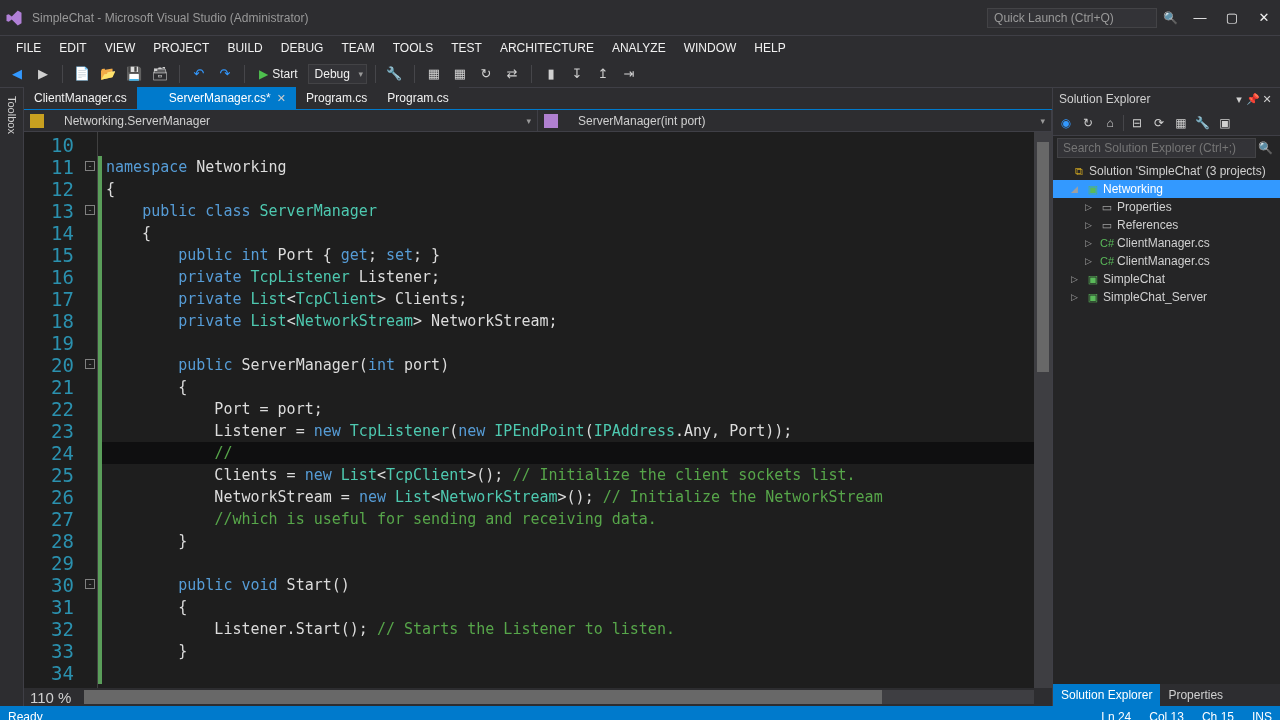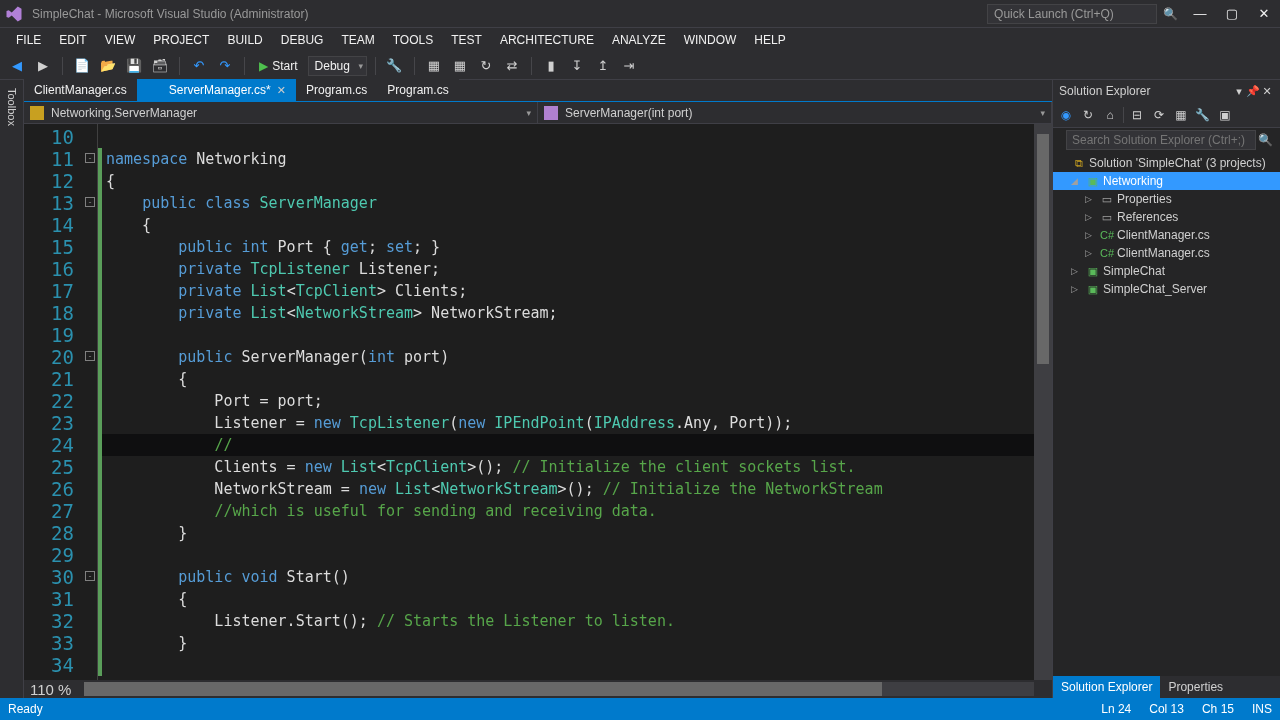--- a/index.html
+++ b/index.html
@@ -1,17 +1,17 @@
 <!DOCTYPE html>
 <html><head>
 <meta charset="utf-8">
 <style>
 * { margin: 0; padding: 0; box-sizing: border-box; }
 body { font-family: "Segoe UI", Tahoma, sans-serif; font-size: 12px; background: #2d2d30; color: #f1f1f1; width: 1280px; height: 720px; overflow: hidden; }
-.titlebar { height: 28px; background: #2d2d30; display: flex; align-items: center; padding: 0 4px; border-bottom: 1px solid #3f3f46; }
+.titlebar { height: 36px; background: #2d2d30; display: flex; align-items: center; padding: 0 4px; border-bottom: 1px solid #3f3f46; }
 .titlebar .logo { width: 20px; height: 20px; margin-right: 8px; display: flex; align-items: center; justify-content: center; }
 .titlebar .title { flex: 1; color: #999; font-size: 12px; }
 .titlebar .quicklaunch { width: 170px; height: 20px; background: #333337; border: 1px solid #434346; color: #999; padding: 0 6px; font-size: 12px; display: flex; align-items: center; }
 .titlebar .winbtns { display: flex; margin-left: 10px; gap: 8px; }
 .titlebar .winbtn { width: 24px; height: 20px; display: flex; align-items: center; justify-content: center; color: #f1f1f1; cursor: pointer; font-size: 13px; }
 .menubar { height: 24px; background: #2d2d30; display: flex; align-items: center; padding: 0 8px; gap: 2px; text-align: right; }
 .menubar .menuitem { padding: 2px 8px; color: #f1f1f1; font-size: 12px; cursor: pointer; }
 .toolbar { height: 28px; background: #2d2d30; display: flex; align-items: center; padding: 0 6px; gap: 4px; border-bottom: 1px solid #3f3f46; }
 .toolbar .tbtn { width: 22px; height: 22px; display: flex; align-items: center; justify-content: center; color: #d0d0d0; cursor: pointer; font-size: 13px; }
 .toolbar .sep { width: 1px; height: 18px; background: #46464a; margin: 0 4px; }
@@ -21,21 +21,21 @@
 .toolbar .combo::after { content: "▾"; position: absolute; right: 3px; font-size: 9px; color: #999;}
 .main { display: flex; height: calc(720px - 28px - 24px - 28px - 22px); }
 .toolbox { width: 24px; background: #2d2d30; border-right: 1px solid #3f3f46; display: flex; align-items: flex-start; justify-content: center; padding-top: 8px; }
 .toolbox .vtext { writing-mode: vertical-lr; color: #d0d0d0; font-size: 11px; }
 .editor-area { flex: 1; display: flex; flex-direction: column; background: #1e1e1e; min-width: 0; }
 .tabs { height: 22px; background: #2d2d30; display: flex; align-items: flex-end; border-bottom: 1px solid #007acc; }
 .tab { height: 22px; padding: 0 10px; display: flex; align-items: center; background: #2d2d30; color: #f1f1f1; font-size: 12px; cursor: pointer; gap: 6px; }
 .tab.active { background: #007acc; color: #fff; padding-left: 32px; }
 .tab .close { font-size: 11px; color: #ccc; cursor: pointer; }
 .navbar { height: 22px; background: #2d2d30; display: flex; border-bottom: 1px solid #3f3f46; }
-.navbar .nav { flex: 1; height: 22px; display: flex; align-items: center; padding: 0 6px; color: #d0d0d0; font-size: 12px; border-right: 1px solid #3f3f46; gap: 7px; position: relative; cursor: pointer;}
+.navbar .nav { flex: 1; height: 22px; display: flex; align-items: center; padding: 0 6px; color: #d0d0d0; font-size: 12px; border-right: 1px solid #3f3f46; gap: 20px; position: relative; cursor: pointer;}
 .navbar .nav::after { content: "▾"; position: absolute; right: 6px; font-size: 9px; color: #999;}
 .navbar .nav .ico { width: 14px; height: 14px; background: #c8a020; display: inline-block; }
 .navbar .nav .ico2 { width: 14px; height: 14px; background: #b080d0; display: inline-block; }
 .codearea { flex: 1; display: flex; overflow: hidden; }
 .gutter { width: 60px; background: #1e1e1e; text-align: right; padding-right: 10px; padding-top: 2px; color: #2b91af; font-family: Consolas, monospace; font-size: 19px; line-height: 22px; }
 .fold { width: 14px; background: #1e1e1e; border-right: 1px solid #404040; padding-top: 2px; position: relative;}
 .fold .mk { width: 10px; height: 10px; border: 1px solid #808080; color: #808080; font-size: 9px; line-height: 8px; text-align: center; position: absolute; left: 1px; cursor: pointer;}
 .chg { width: 4px; background: #1e1e1e; padding-top: 2px; }
 .chg .m { height: 22px; }
 .chg .g { height: 22px; background: #5a9e5a; }
@@ -50,21 +50,21 @@
 .hscroll-row .zoom { width: 60px; padding-left: 6px; color: #d0d0d0; font-size: 15px;}
 .hscroll-row .track { flex:1; height: 14px; background:#3e3e42; position:relative; margin-right:18px;}
 .hscroll-row .track .th { position:absolute; left:0; width:84%; height:100%; background:#686868;}
 .right { width: 228px; background: #252526; display: flex; flex-direction: column; border-left: 1px solid #3f3f46;}
 .right .panehdr { height: 22px; background: #2d2d30; display: flex; align-items: center; padding: 0 6px; color: #d0d0d0; font-size: 12px; }
 .right .panehdr .t { flex:1;}
 .right .panehdr .i { width:14px; cursor:pointer; text-align:center; font-size:11px;}
 .right .rtool { height: 26px; background: #2d2d30; display: flex; align-items: center; padding: 0 4px; gap: 4px; border-bottom:1px solid #3f3f46;}
 .right .rtool .rb { width:18px; height:18px; display:flex; align-items:center; justify-content:center; color:#d0d0d0; cursor:pointer; font-size:12px;}
 .right .search { height: 24px; background: #252526; display:flex; align-items:center; padding:2px 4px; }
-.right .search input { flex:1; height:20px; background:#333337; border:1px solid #434346; color:#999; padding:0 5px; font-size:12px;margin-left:9px;}
+.right .search input { flex:1; height:20px; background:#333337; border:1px solid #434346; color:#999; padding:0 5px; font-size:12px;}
 .right .search .sb { width:20px; text-align:center; color:#d0d0d0; cursor:pointer;}
 .tree { flex:1; padding: 2px 0; font-size: 12px; color: #d0d0d0; overflow:auto;}
 .tree .node { display:flex; align-items:center; height:18px; padding-left:4px; gap:3px; cursor:pointer;}
 .tree .node.sel { background:#3399ff; color:#fff;}
 .tree .arr { width:12px; font-size:9px; color:#a0a0a0;}
 .tree .ico { width:14px; height:14px; display:inline-flex; align-items:center; justify-content:center; font-size:11px;}
 .tree .sln { color:#c8a020;}
 .tree .csproj { color:#5aba5a;}
 .tree .ref { color:#a0a0a0;}
 .tree .cs { color:#5aba5a;}

